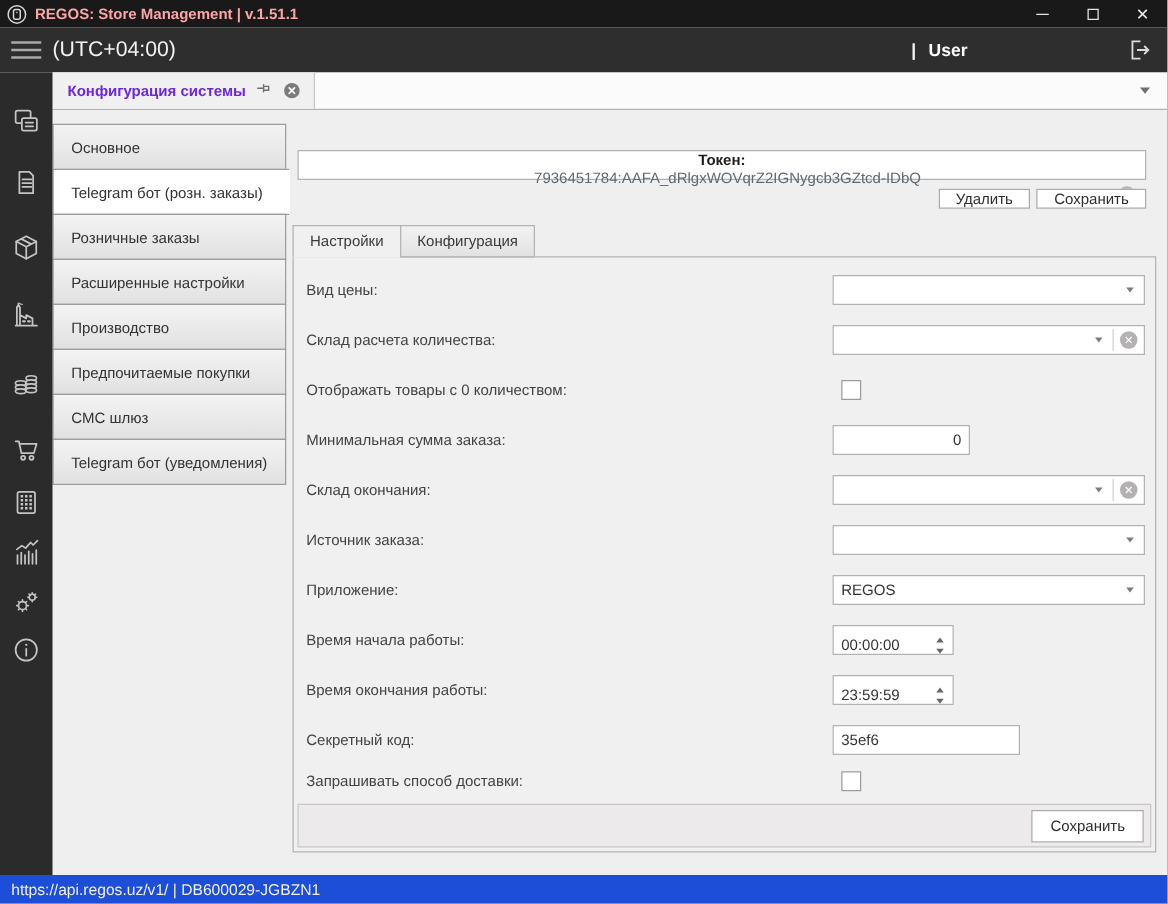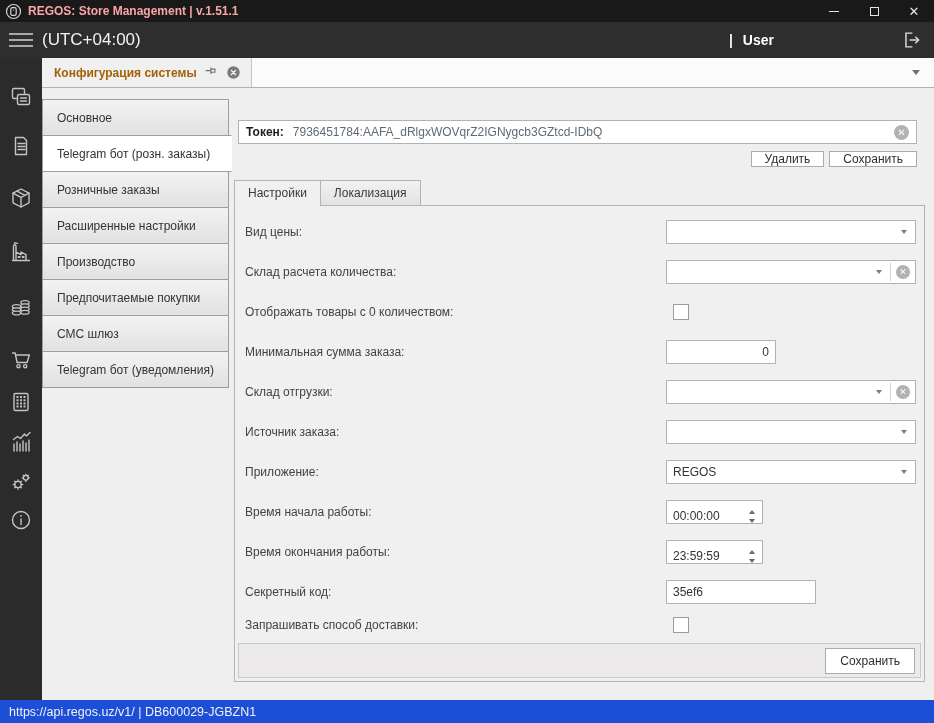--- a/index.html
+++ b/index.html
@@ -28,33 +28,33 @@
 
   
   .main { display:flex; height:642px; }
   .iconbar { width:42px; background:#2b2b2b; position:relative; flex:none; }
   .sb-ico { position:absolute; left:9px; width:24px; height:24px; cursor:pointer; }
 
   .right-col { flex:1; display:flex; flex-direction:column; min-width:0; }
 
   
   .tabstrip { height:30px; background:#fbfbfb; border-bottom:1px solid #b2b2b2; display:flex; align-items:stretch; }
-  .doc-tab { display:flex; align-items:center; gap:7px; padding:0 10px 0 12px; background:#f1f0f0; border-right:1px solid #c6c6c6; font-size:12px; font-weight:bold; color:#a16207; cursor:default; }
+  .doc-tab { display:flex; align-items:center; gap:7px; padding:0 10px 0 12px; background:#f1f0f0; border-right:1px solid #c6c6c6; font-size:12px; font-weight:bold; color:#6d28d9; cursor:default; }
   .tab-ico { width:15px; height:15px; cursor:pointer; }
   .strip-chevron { margin-left:auto; align-self:center; margin-right:14px; width:0; height:0; border-left:4px solid transparent; border-right:4px solid transparent; border-top:5px solid #6f6f6f; cursor:pointer; }
 
   
   .workspace { flex:1; display:flex; background:#f0efef; min-height:0; }
   .navpanel { width:190px; flex:none; padding-top:12px; }
   .nav-item { width:187px; height:37px; margin-top:-1px; display:flex; align-items:center; padding-left:14px; font-size:12px; color:#333; background:linear-gradient(#f3f3f3,#e2e1e1); border:1px solid #9d9d9d; cursor:pointer; }
   .nav-item.selected { background:#fff; width:190px; border-right-color:#fff; }
 
   .content { flex:1; position:relative; min-width:0; }
 
-  .token-row { margin:32px 17px 0 6px; height:24px; background:#fff; border:1px solid #b2b2b2; display:flex; align-items:center; padding:0 7px; }
+  .token-row { margin:32px 17px 0 6px; height:24px; background:#fff; border:1px solid #b2b2b2; display:flex; align-items:center; padding:0 7px;flex-direction:column; }
   .token-label { font-size:12px; font-weight:bold; color:#1e1e1e; }
   .token-value { font-size:12px; color:#5f6a74; margin-left:9px; }
   .clear-btn { margin-left:auto; width:15px; height:15px; border-radius:50%; background:#b3b1b1; color:#fff; font-size:10px; line-height:15px; text-align:center; cursor:pointer; flex:none; }
 
   .action-row { display:flex; justify-content:flex-end; gap:5px; margin:7px 17px 0 0; }
   .btn { height:16px; padding:0 13px; background:#fff; border:1px solid #ababab; font-size:12px; color:#2e2e2e; font-family:inherit; cursor:pointer; }
 
   .form-tabs { display:flex; margin:13px 0 0 2px; position:relative; z-index:2; }
   .ftab { height:26px; display:flex; align-items:center; padding:0 13px; font-size:12px; color:#3a3a3a; border:1px solid #b4b4b4; background:linear-gradient(#f2f2f2,#e3e2e2); margin-right:-1px; cursor:pointer; }
   .ftab.active { background:#f1f0f0; border-bottom:1px solid #f1f0f0; }
@@ -230,21 +230,21 @@
             <span class="clear-btn">✕</span>
           </div>
 
           <div class="action-row">
             <button class="btn">Удалить</button>
             <button class="btn">Сохранить</button>
           </div>
 
           <div class="form-tabs">
             <div class="ftab active">Настройки</div>
-            <div class="ftab">Локализация</div>
+            <div class="ftab">Конфигурация</div>
           </div>
 
           <div class="groupbox">
 
             <div class="frow">
               <span class="flabel">Вид цены:</span>
               <div class="ctrl">
                   <div class="combo">
                 <span class="cval"></span>
                 <span class="arrow-dn"></span>
@@ -272,21 +272,21 @@
             </div>
 
             <div class="frow">
               <span class="flabel">Минимальная сумма заказа:</span>
               <div class="ctrl">
                   <input class="tinput num" value="0" style="">
                 </div>
             </div>
 
             <div class="frow">
-              <span class="flabel">Склад отгрузки:</span>
+              <span class="flabel">Склад окончания:</span>
               <div class="ctrl">
                   <div class="combo">
                 <span class="cval"></span>
                 <span class="arrow-dn"></span>
                 <span class="divider"></span>
                 <span class="clear-btn">✕</span>
               </div>
                 </div>
             </div>
 

